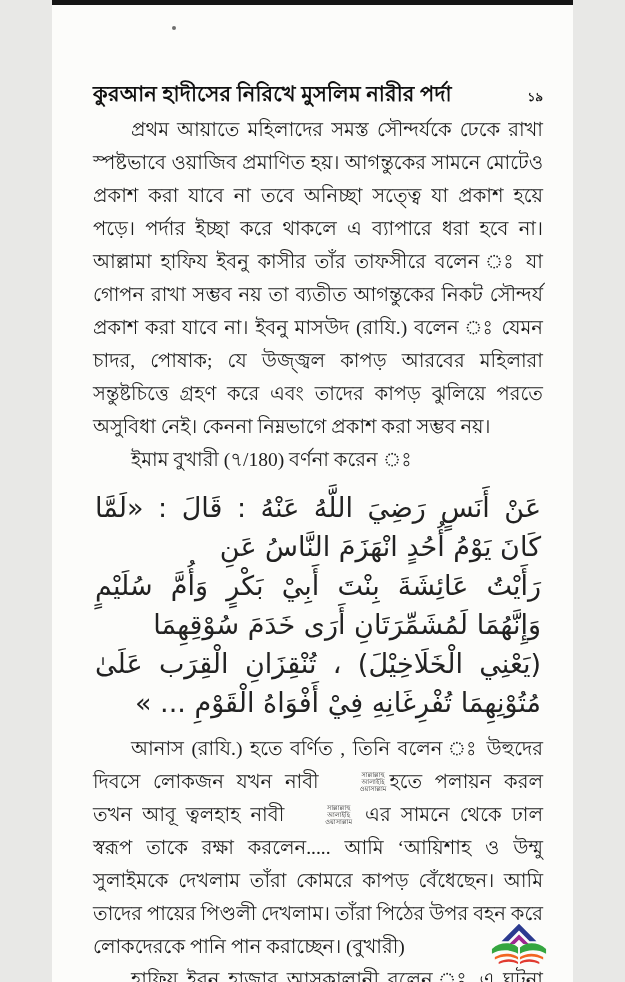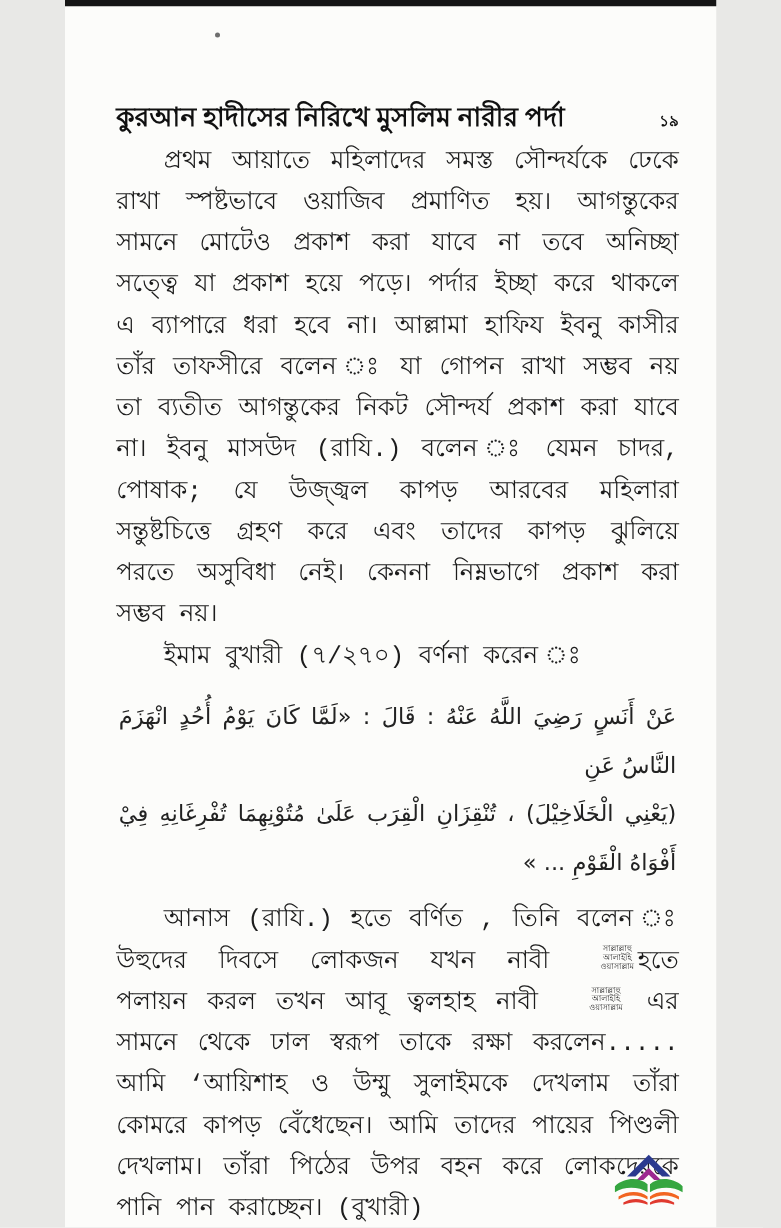--- a/index.html
+++ b/index.html
@@ -26,32 +26,31 @@
   .book-title{
     font-weight:bold;font-size:21px;letter-spacing:.2px;color:#101010;
   }
   .page-number{
     font-weight:bold;font-size:12px;color:#101010;
   }
   p.body-para{
     margin:0;
     font-size:19.5px;line-height:33px;
     text-align:justify;
-    font-family:Liberation Mono, monospace;
   }
   .indent{text-indent:38px;}
   .p1{margin-top:22px;}
   .p2{margin-top:14px;}
   .p3{margin-top:6px;}
   .p4{margin-top:16px;}
   .arabic-block{
     direction:rtl;
     margin:12px 2px 10px 2px;
     font-family:"DejaVu Sans","Liberation Sans",sans-serif;
-    font-size:18px;line-height:39px;
+    font-size:27px;line-height:39px;
     color:#222;
     text-align:justify;text-align-last:right;
   }
   .arabic-line{white-space:normal;}
   .salawat-stamp{
     display:inline-block;vertical-align:middle;
     text-align:center;
     font-size:6.5px;line-height:7px;
     color:#2a2a2a;
     margin:0 3px;
@@ -72,24 +71,25 @@
 
   <div class="content">
 
     <div class="header-row">
       <span class="book-title">কুরআন হাদীসের নিরিখে মুসলিম নারীর পর্দা</span>
       <span class="page-number">১৯</span>
     </div>
 
     <p class="body-para indent p1">প্রথম আয়াতে মহিলাদের সমস্ত সৌন্দর্যকে ঢেকে রাখা স্পষ্টভাবে ওয়াজিব প্রমাণিত হয়। আগন্তুকের সামনে মোটেও প্রকাশ করা যাবে না তবে অনিচ্ছা সত্ত্বে যা প্রকাশ হয়ে পড়ে। পর্দার ইচ্ছা করে থাকলে এ ব্যাপারে ধরা হবে না। আল্লামা হাফিয ইবনু কাসীর তাঁর তাফসীরে বলেন ঃ যা গোপন রাখা সম্ভব নয় তা ব্যতীত আগন্তুকের নিকট সৌন্দর্য প্রকাশ করা যাবে না। ইবনু মাসউদ (রাযি.) বলেন ঃ যেমন চাদর, পোষাক; যে উজ্জ্বল কাপড় আরবের মহিলারা সন্তুষ্টচিত্তে গ্রহণ করে এবং তাদের কাপড় ঝুলিয়ে পরতে অসুবিধা নেই।  কেননা নিম্নভাগে প্রকাশ করা সম্ভব নয়।</p>
 
-    <p class="body-para indent p2">ইমাম বুখারী (৭/২৭০) বর্ণনা করেন ঃ</p>
+    <p class="body-para indent p2">ইমাম বুখারী (৭/180) বর্ণনা করেন ঃ</p>
 
     <div class="arabic-block">
       <div class="arabic-line">عَنْ أَنَسٍ رَضِيَ اللَّهُ عَنْهُ : قَالَ : «لَمَّا كَانَ يَوْمُ أُحُدٍ انْهَزَمَ النَّاسُ عَنِ</div>
+      <div class="arabic-line">رَأَيْتُ عَائِشَةَ بِنْتَ أَبِيْ بَكْرٍ وَأُمَّ سُلَيْمٍ وَإِنَّهُمَا لَمُشَمِّرَتَانِ أَرَى خَدَمَ سُوْقِهِمَا</div>
       <div class="arabic-line">(يَعْنِي الْخَلَاخِيْلَ) ، تُنْقِزَانِ الْقِرَب عَلَىٰ مُتُوْنِهِمَا تُفْرِغَانِهِ فِيْ أَفْوَاهُ الْقَوْمِ ... »</div>
     </div>
 
     <p class="body-para indent p3"><span>আনাস (রাযি.) হতে বর্ণিত , তিনি বলেন ঃ উহুদের দিবসে লোকজন যখন নাবী</span><span class="salawat-stamp"><span>সাল্লাল্লাহু</span><span>আলাইহি</span><span>ওয়াসাল্লাম</span></span><span>হতে পলায়ন করল তখন আবূ ত্বলহাহ নাবী</span><span class="salawat-stamp"><span>সাল্লাল্লাহু</span><span>আলাইহি</span><span>ওয়াসাল্লাম</span></span> <span>এর সামনে থেকে ঢাল স্বরূপ তাকে রক্ষা করলেন..... আমি ‘আয়িশাহ ও উম্মু সুলাইমকে দেখলাম তাঁরা কোমরে কাপড় বেঁধেছেন। আমি তাদের পায়ের পিণ্ডলী দেখলাম। তাঁরা পিঠের উপর বহন করে লোকদেরকে পানি পান করাচ্ছেন। (বুখারী)</span></p>
 
     <p class="body-para indent p4"><span>হাফিয ইবনু হাজার আসকালানী বলেন ঃ এ ঘটনা ছিল পর্দার বিধান অবতীর্ণের পূর্বে। এতে বুঝা যায় যে, এটা দেখানোর উদ্দেশ্য ছিল না! আমি বলব ঃ আমার (</span></p>
 
   </div>
 
   <svg class="logo" viewBox="0 0 60 52" xmlns="http://www.w3.org/2000/svg">

